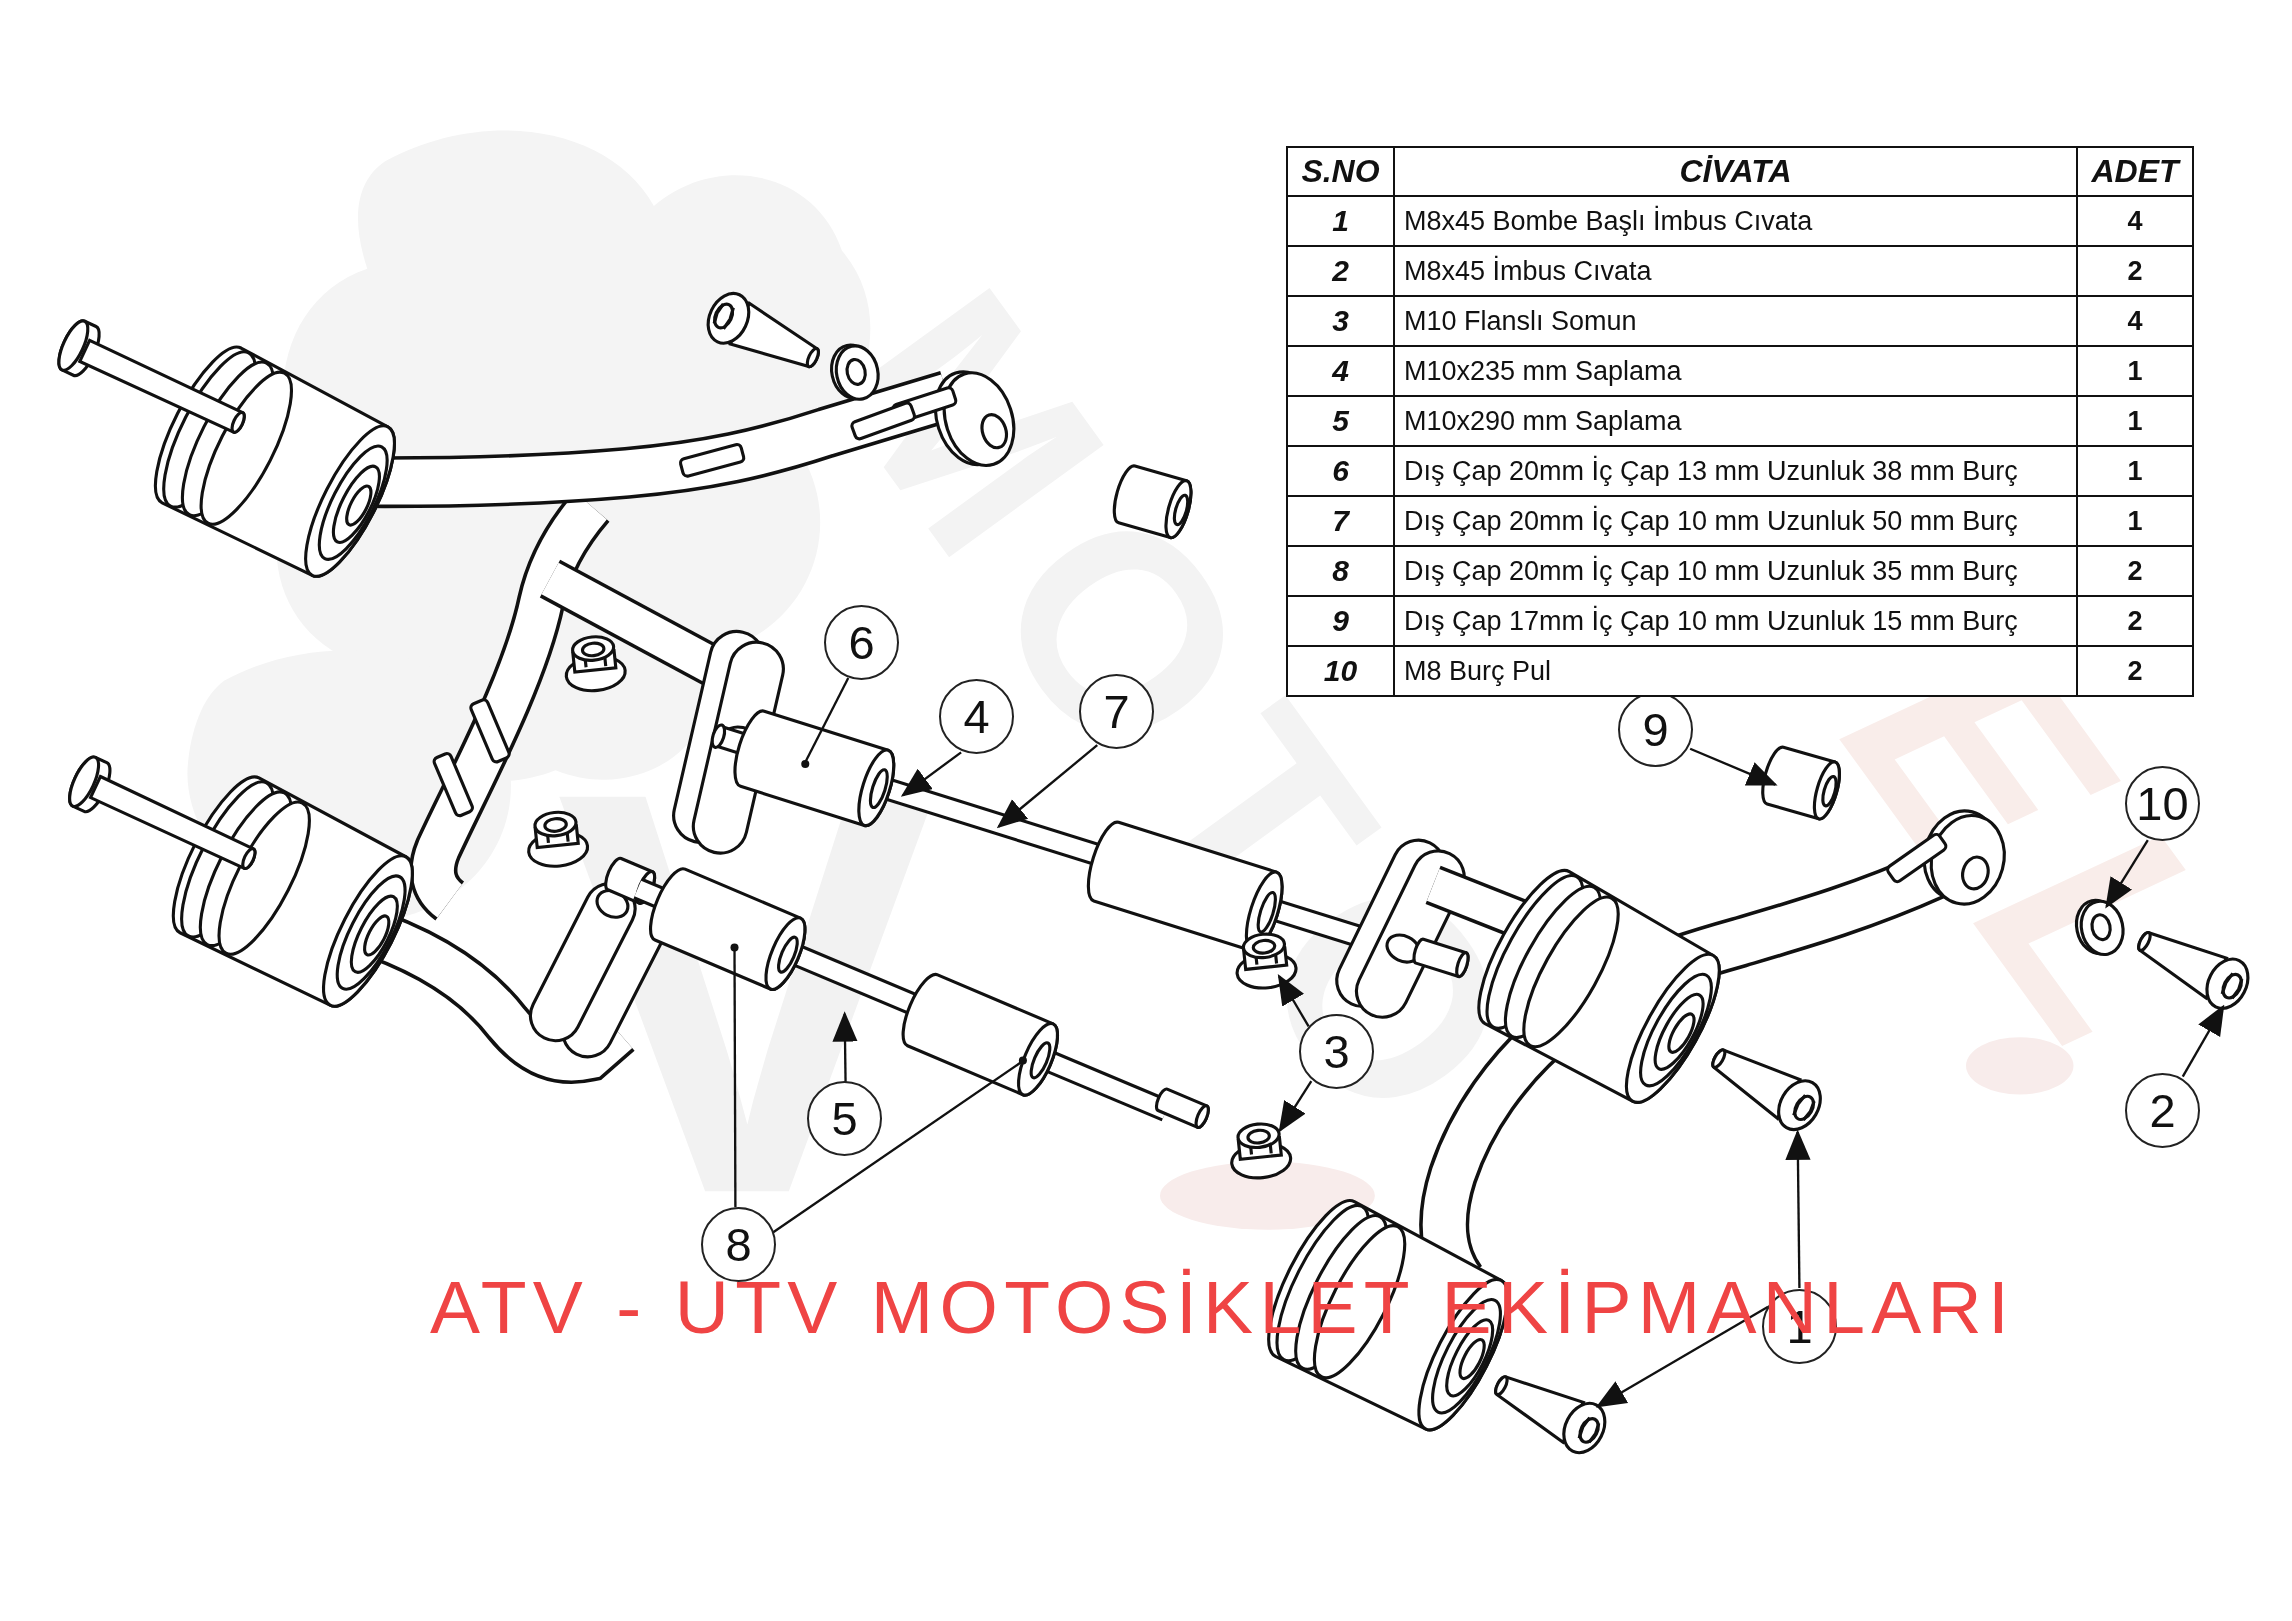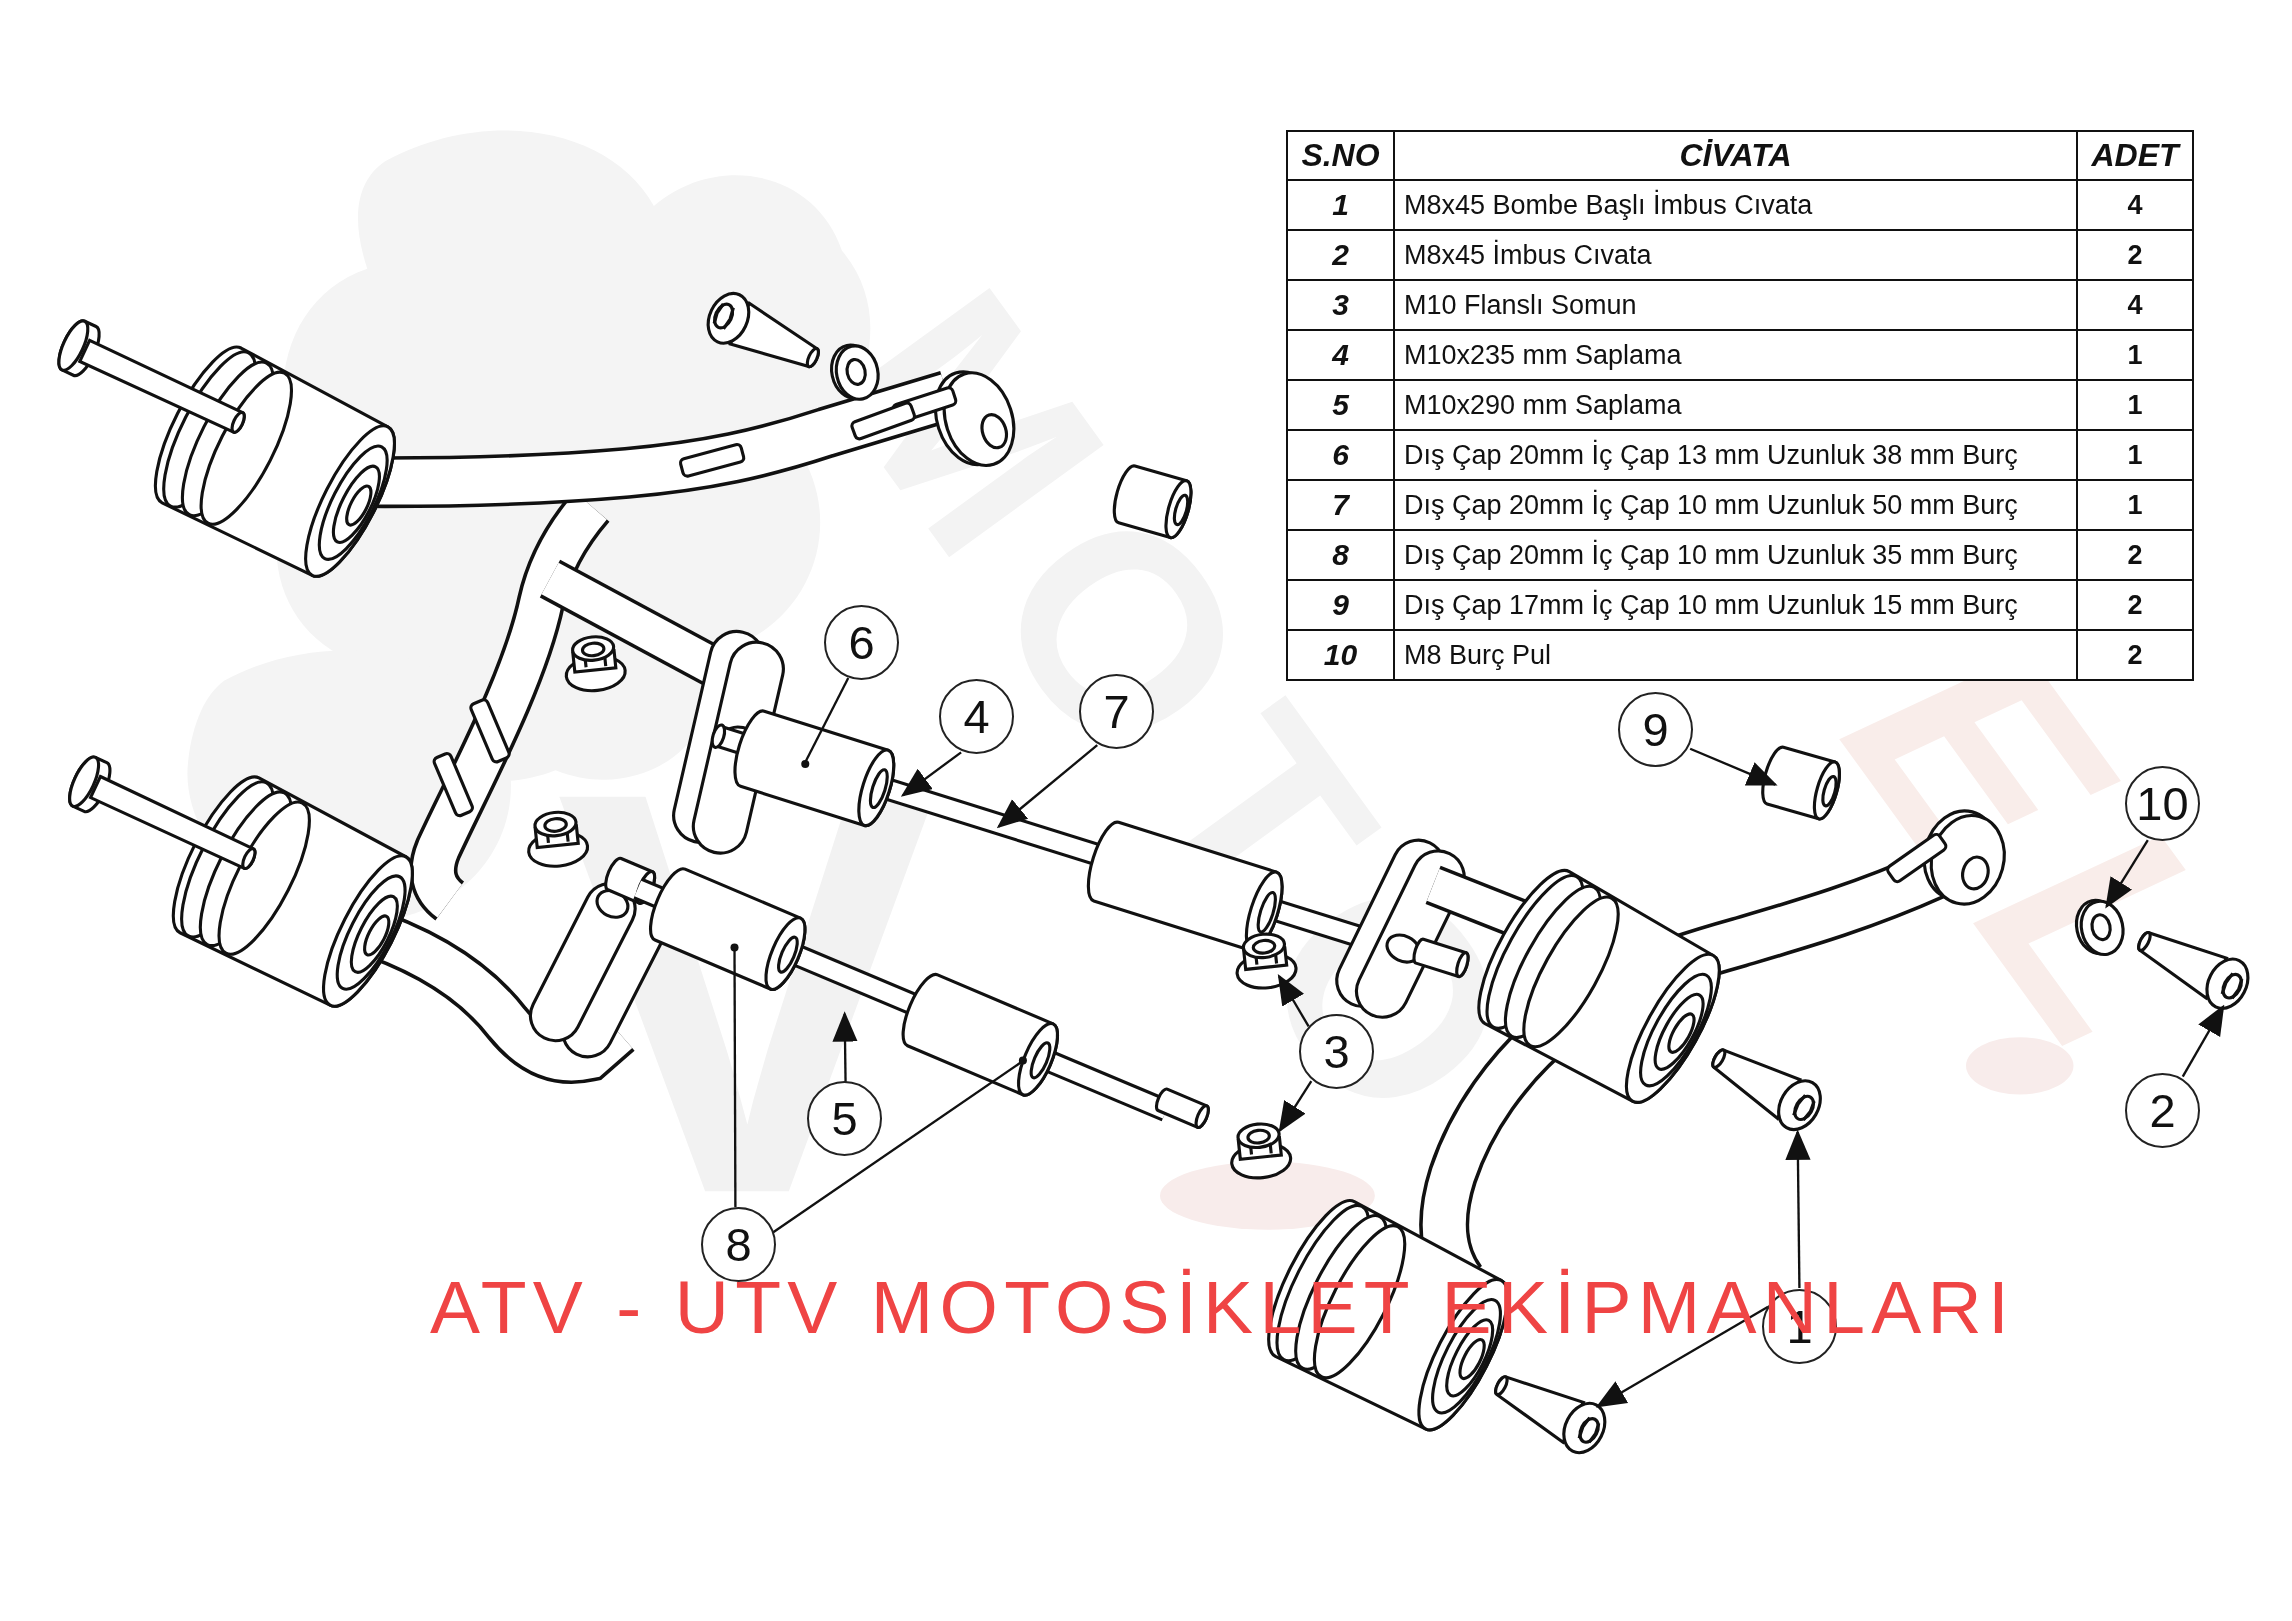--- a/index.html
+++ b/index.html
@@ -1,21 +1,21 @@
 <!DOCTYPE html>
 <html style="font-size:14.3px"><head>
 <meta charset="utf-8">
 <style>
   html,body{margin:0;padding:0;background:#fff;}
   body{width:2293px;height:1622px;position:relative;overflow:hidden;
        font-family:"Liberation Sans", sans-serif;color:#111;}
   svg text{font-family:"Liberation Sans", sans-serif;}
 
   
-  .parts-table{position:absolute;left:1286px;top:130px;width:906px;
+  .parts-table{position:absolute;left:1286px;top:146px;width:906px;
     border-collapse:collapse;table-layout:fixed;background:#5eead4;}
   .parts-table th,.parts-table td{border:2.7px solid #111;background:#fff;overflow:hidden;white-space:nowrap;}
   .parts-table th{height:45px;font-size:32px;font-weight:bold;font-style:italic;text-align:center;}
   .parts-table td{height:46px;}
   .col-no{width:107px;}
   .col-part{width:683px;}
   .col-qty{width:116px;}
   .cell-no{font-size:30px;font-weight:bold;font-style:italic;text-align:center;}
   .cell-part{font-size:27px;font-weight:normal;text-align:left;padding-left:9px;}
   .cell-qty{font-size:27px;font-weight:bold;text-align:center;}

